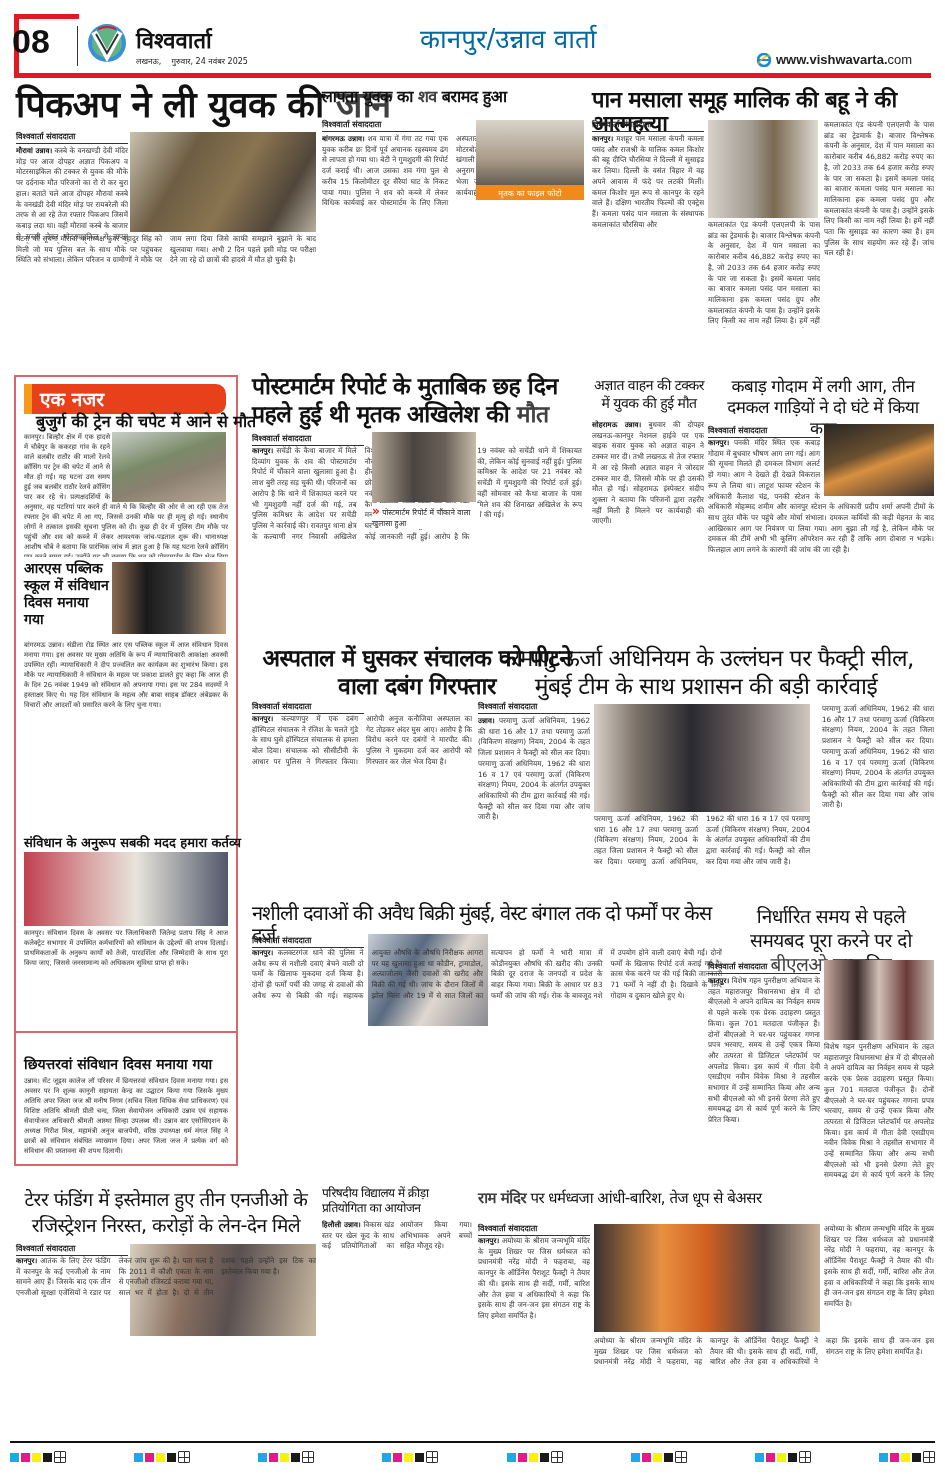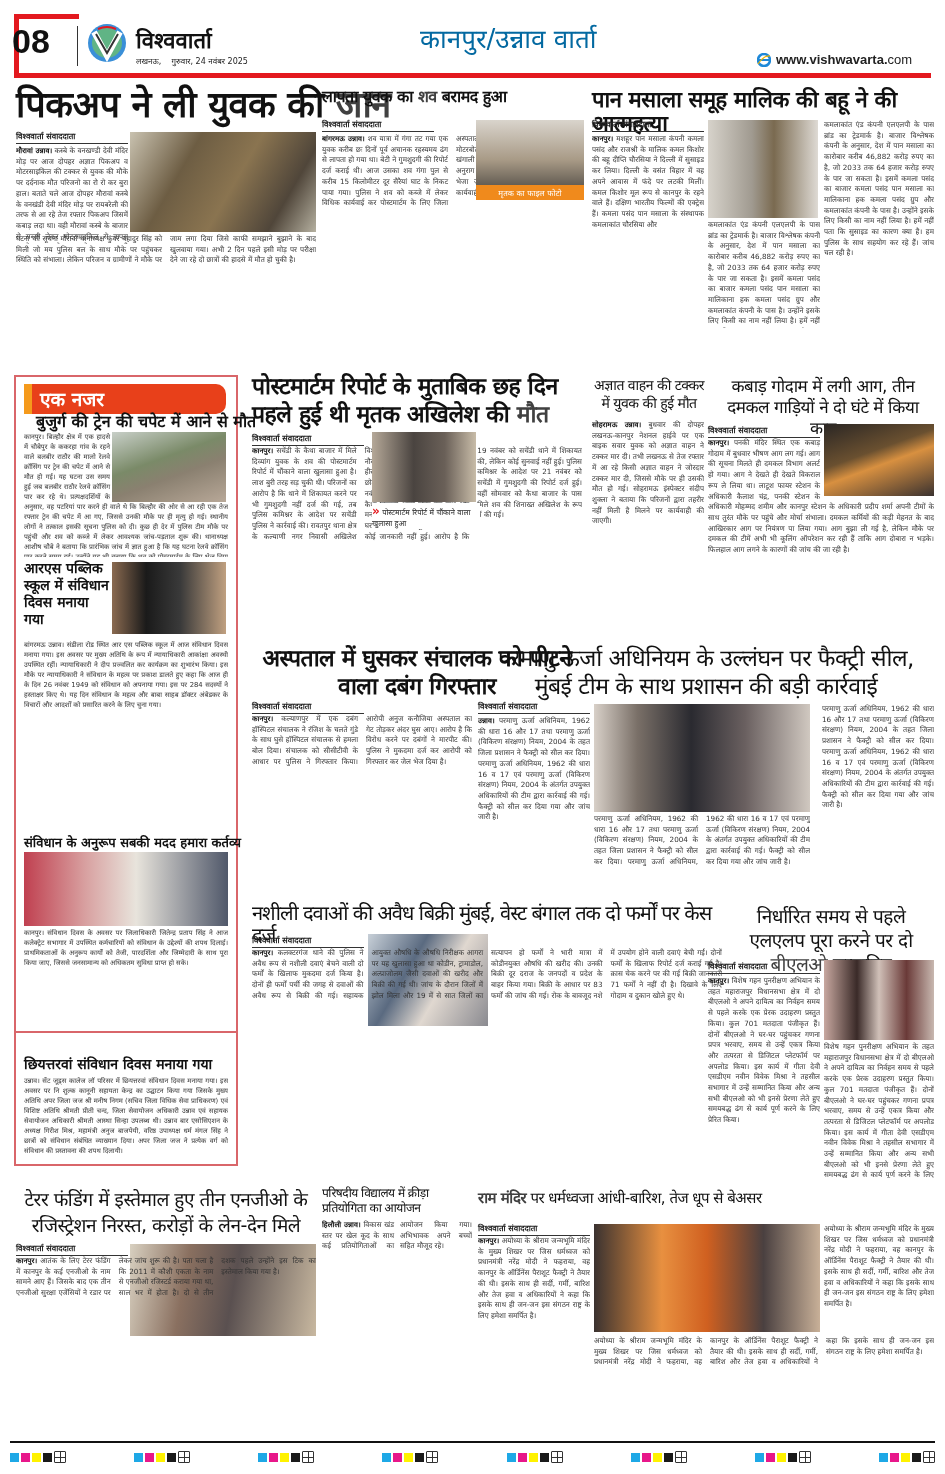--- a/index.html
+++ b/index.html
@@ -132,21 +132,21 @@
 <div class="abs body" style="left:594px;top:814px;width:216px;height:76px;column-count:2;column-gap:8px">परमाणु ऊर्जा अधिनियम, 1962 की धारा 16 और 17 तथा परमाणु ऊर्जा (विकिरण संरक्षण) नियम, 2004 के तहत जिला प्रशासन ने फैक्ट्री को सील कर दिया। परमाणु ऊर्जा अधिनियम, 1962 की धारा 16 व 17 एवं परमाणु ऊर्जा (विकिरण संरक्षण) नियम, 2004 के अंतर्गत उपयुक्त अधिकारियों की टीम द्वारा कार्रवाई की गई। फैक्ट्री को सील कर दिया गया और जांच जारी है।</div>
 <div class="abs body" style="left:822px;top:704px;width:112px;height:186px">परमाणु ऊर्जा अधिनियम, 1962 की धारा 16 और 17 तथा परमाणु ऊर्जा (विकिरण संरक्षण) नियम, 2004 के तहत जिला प्रशासन ने फैक्ट्री को सील कर दिया। परमाणु ऊर्जा अधिनियम, 1962 की धारा 16 व 17 एवं परमाणु ऊर्जा (विकिरण संरक्षण) नियम, 2004 के अंतर्गत उपयुक्त अधिकारियों की टीम द्वारा कार्रवाई की गई। फैक्ट्री को सील कर दिया गया और जांच जारी है।</div>
 
 <div class="abs hl" style="left:252px;top:902px;width:470px;font-size:20px;font-weight:normal;letter-spacing:-1px">नशीली दवाओं की अवैध बिक्री मुंबई, वेस्ट बंगाल तक दो फर्मों पर केस दर्ज</div>
 <div class="col" style="left:252px;top:934px;width:112px">
   <div class="byline">विश्ववार्ता संवाददाता</div>
 </div>
 <div class="abs photo" style="left:368px;top:934px;width:120px;height:92px;background:linear-gradient(120deg,#c8d0d8,#5a6a80 35%,#e0d8d0 60%,#8a8a90)"></div>
 <div class="abs body" style="left:252px;top:948px;width:470px;height:230px;column-count:4;column-gap:8px"><b>कानपुर।</b> <span>कलक्टरगंज थाने की पुलिस ने अवैध रूप से नशीली दवाएं बेचने वाली दो फर्मों के खिलाफ मुकदमा दर्ज किया है। दोनों ही फर्मों पर्ची की जगह से दवाओं की अवैध रूप से बिक्री की गई। सहायक आयुक्त औषधि के औषधि निरीक्षक आगरा पर यह खुलासा हुआ था कोडीन, ट्रामाडोल, अल्प्राजोलम जैसी दवाओं की खरीद और बिक्री की गई थी। जांच के दौरान जिलों में झोल मिला और 19 में से सात जिलों का सत्यापन हो फर्मों ने भारी मात्रा में कोडीनयुक्त औषधि की खरीद की। उनकी बिक्री दूर दराज के जनपदों व प्रदेश के बाहर किया गया। बिक्री के आधार पर 83 फर्मों की जांच की गई। रोक के बावजूद नशे में उपयोग होने वाली दवाएं बेची गईं। दोनों फर्मों के खिलाफ रिपोर्ट दर्ज कराई गई है। क्रास चेक करने पर की गई बिक्री जानकारी 71 फर्मों ने नहीं दी है। दिखावे के लिए गोदाम व दुकान खोले हुए थे।</span></div>
 
-<div class="abs hl" style="left:728px;top:904px;width:206px;font-size:19px;font-weight:normal;text-align:center;line-height:24px"><span>निर्धारित समय से पहले एलएलप पूरा करने पर दो </span><span class="red">बीएलओ</span><span> सम्मानित</span></div>
+<div class="abs hl" style="left:728px;top:904px;width:206px;font-size:19px;font-weight:normal;text-align:center;line-height:24px"><span>निर्धारित समय से पहले समयबद पूरा करने पर दो </span><span class="red">बीएलओ</span><span> सम्मानित</span></div>
 <div class="col" style="left:708px;top:960px;width:112px">
   <div class="byline">विश्ववार्ता संवाददाता</div>
   <div class="body" style="height:206px"><b>कानपुर।</b> <span>विशेष गहन पुनरीक्षण अभियान के तहत महाराजपुर विधानसभा क्षेत्र में दो बीएलओ ने अपने दायित्व का निर्वहन समय से पहले करके एक प्रेरक उदाहरण प्रस्तुत किया। कुल 701 मतदाता पंजीकृत हैं। दोनों बीएलओ ने घर-घर पहुंचकर गणना प्रपत्र भरवाए, समय से उन्हें एकत्र किया और तत्परता से डिजिटल प्लेटफॉर्म पर अपलोड किया। इस कार्य में गीता देवी एसडीएम नवीन विवेक मिश्रा ने तहसील सभागार में उन्हें सम्मानित किया और अन्य सभी बीएलओ को भी इनसे प्रेरणा लेते हुए समयबद्ध ढंग से कार्य पूर्ण करने के लिए प्रेरित किया।</span></div>
 </div>
 <div class="abs photo" style="left:824px;top:960px;width:110px;height:80px;background:linear-gradient(90deg,#c8a8a0,#3a2a28 30%,#d0c0b8 50%,#6a3a38 75%,#c8b8b0)"></div>
 <div class="abs body" style="left:824px;top:1042px;width:110px;height:136px">विशेष गहन पुनरीक्षण अभियान के तहत महाराजपुर विधानसभा क्षेत्र में दो बीएलओ ने अपने दायित्व का निर्वहन समय से पहले करके एक प्रेरक उदाहरण प्रस्तुत किया। कुल 701 मतदाता पंजीकृत हैं। दोनों बीएलओ ने घर-घर पहुंचकर गणना प्रपत्र भरवाए, समय से उन्हें एकत्र किया और तत्परता से डिजिटल प्लेटफॉर्म पर अपलोड किया। इस कार्य में गीता देवी एसडीएम नवीन विवेक मिश्रा ने तहसील सभागार में उन्हें सम्मानित किया और अन्य सभी बीएलओ को भी इनसे प्रेरणा लेते हुए समयबद्ध ढंग से कार्य पूर्ण करने के लिए प्रेरित किया।</div>
 
 <div class="abs hl" style="left:16px;top:1186px;width:300px;font-size:19px;font-weight:normal;text-align:center;line-height:26px">टेरर फंडिंग में इस्तेमाल हुए तीन एनजीओ के रजिस्ट्रेशन निरस्त, करोड़ों के लेन-देन मिले</div>
 <div class="col" style="left:16px;top:1242px;width:112px">
   <div class="byline">विश्ववार्ता संवाददाता</div>

